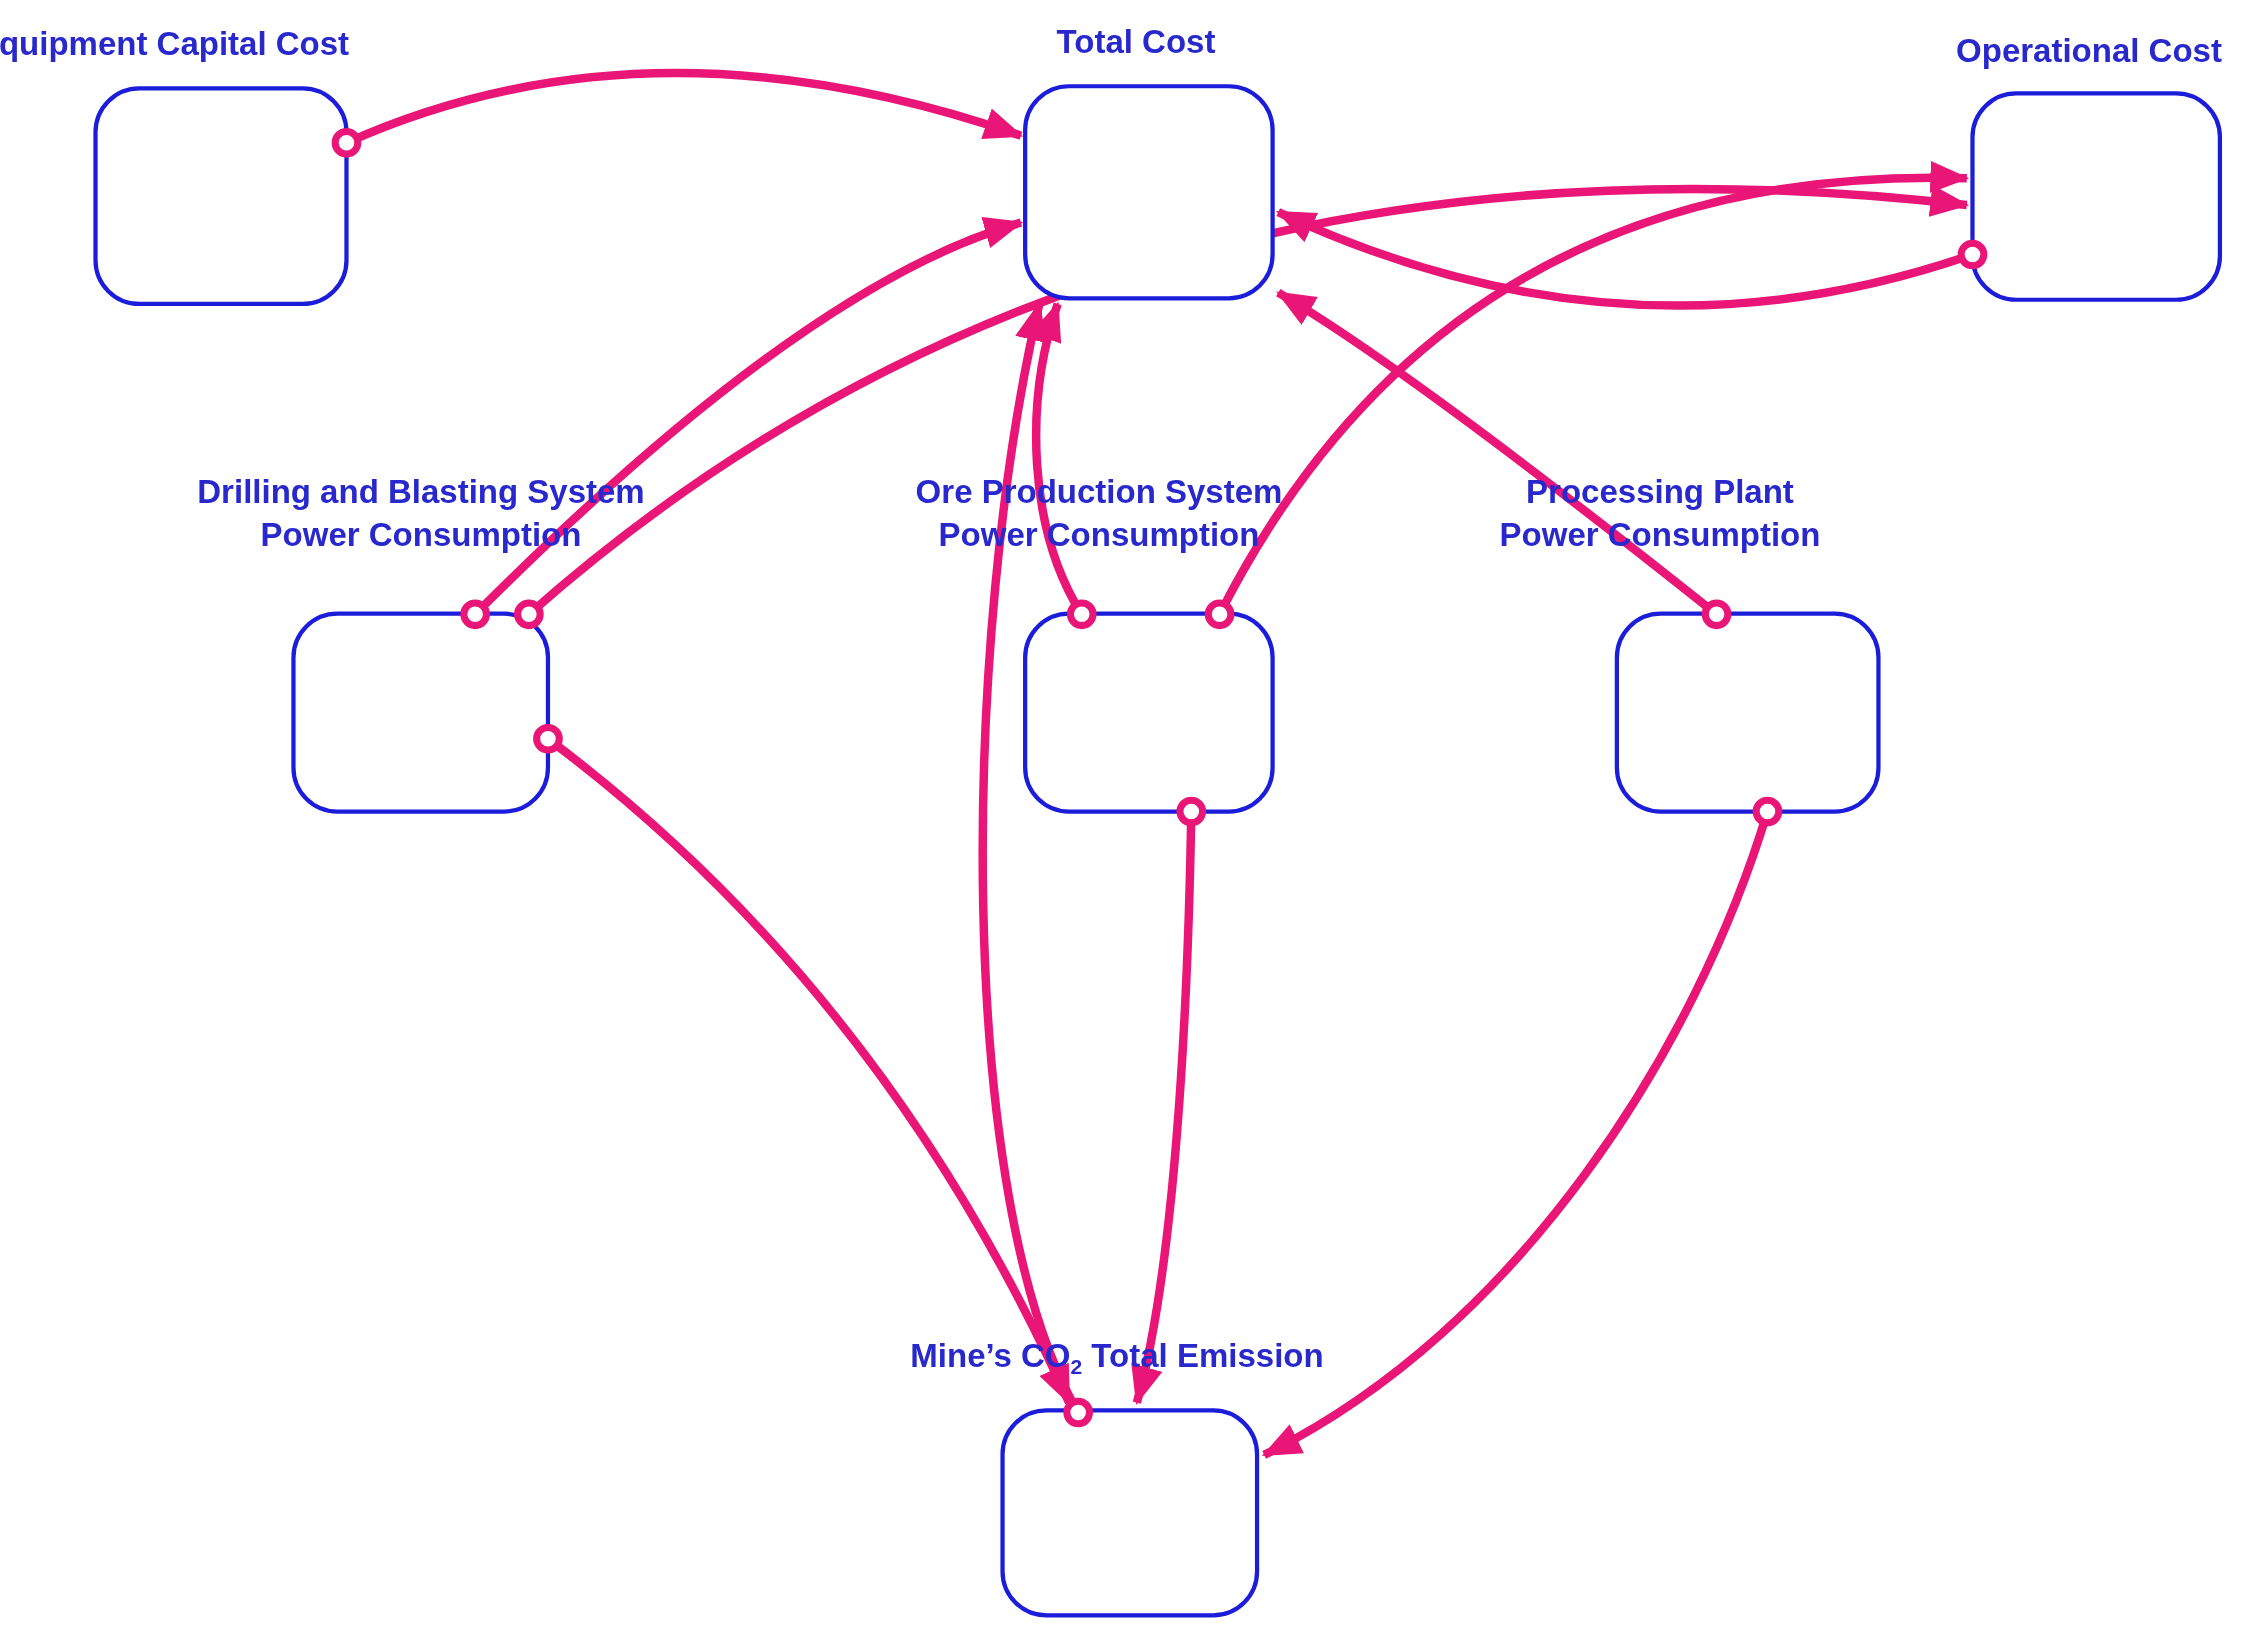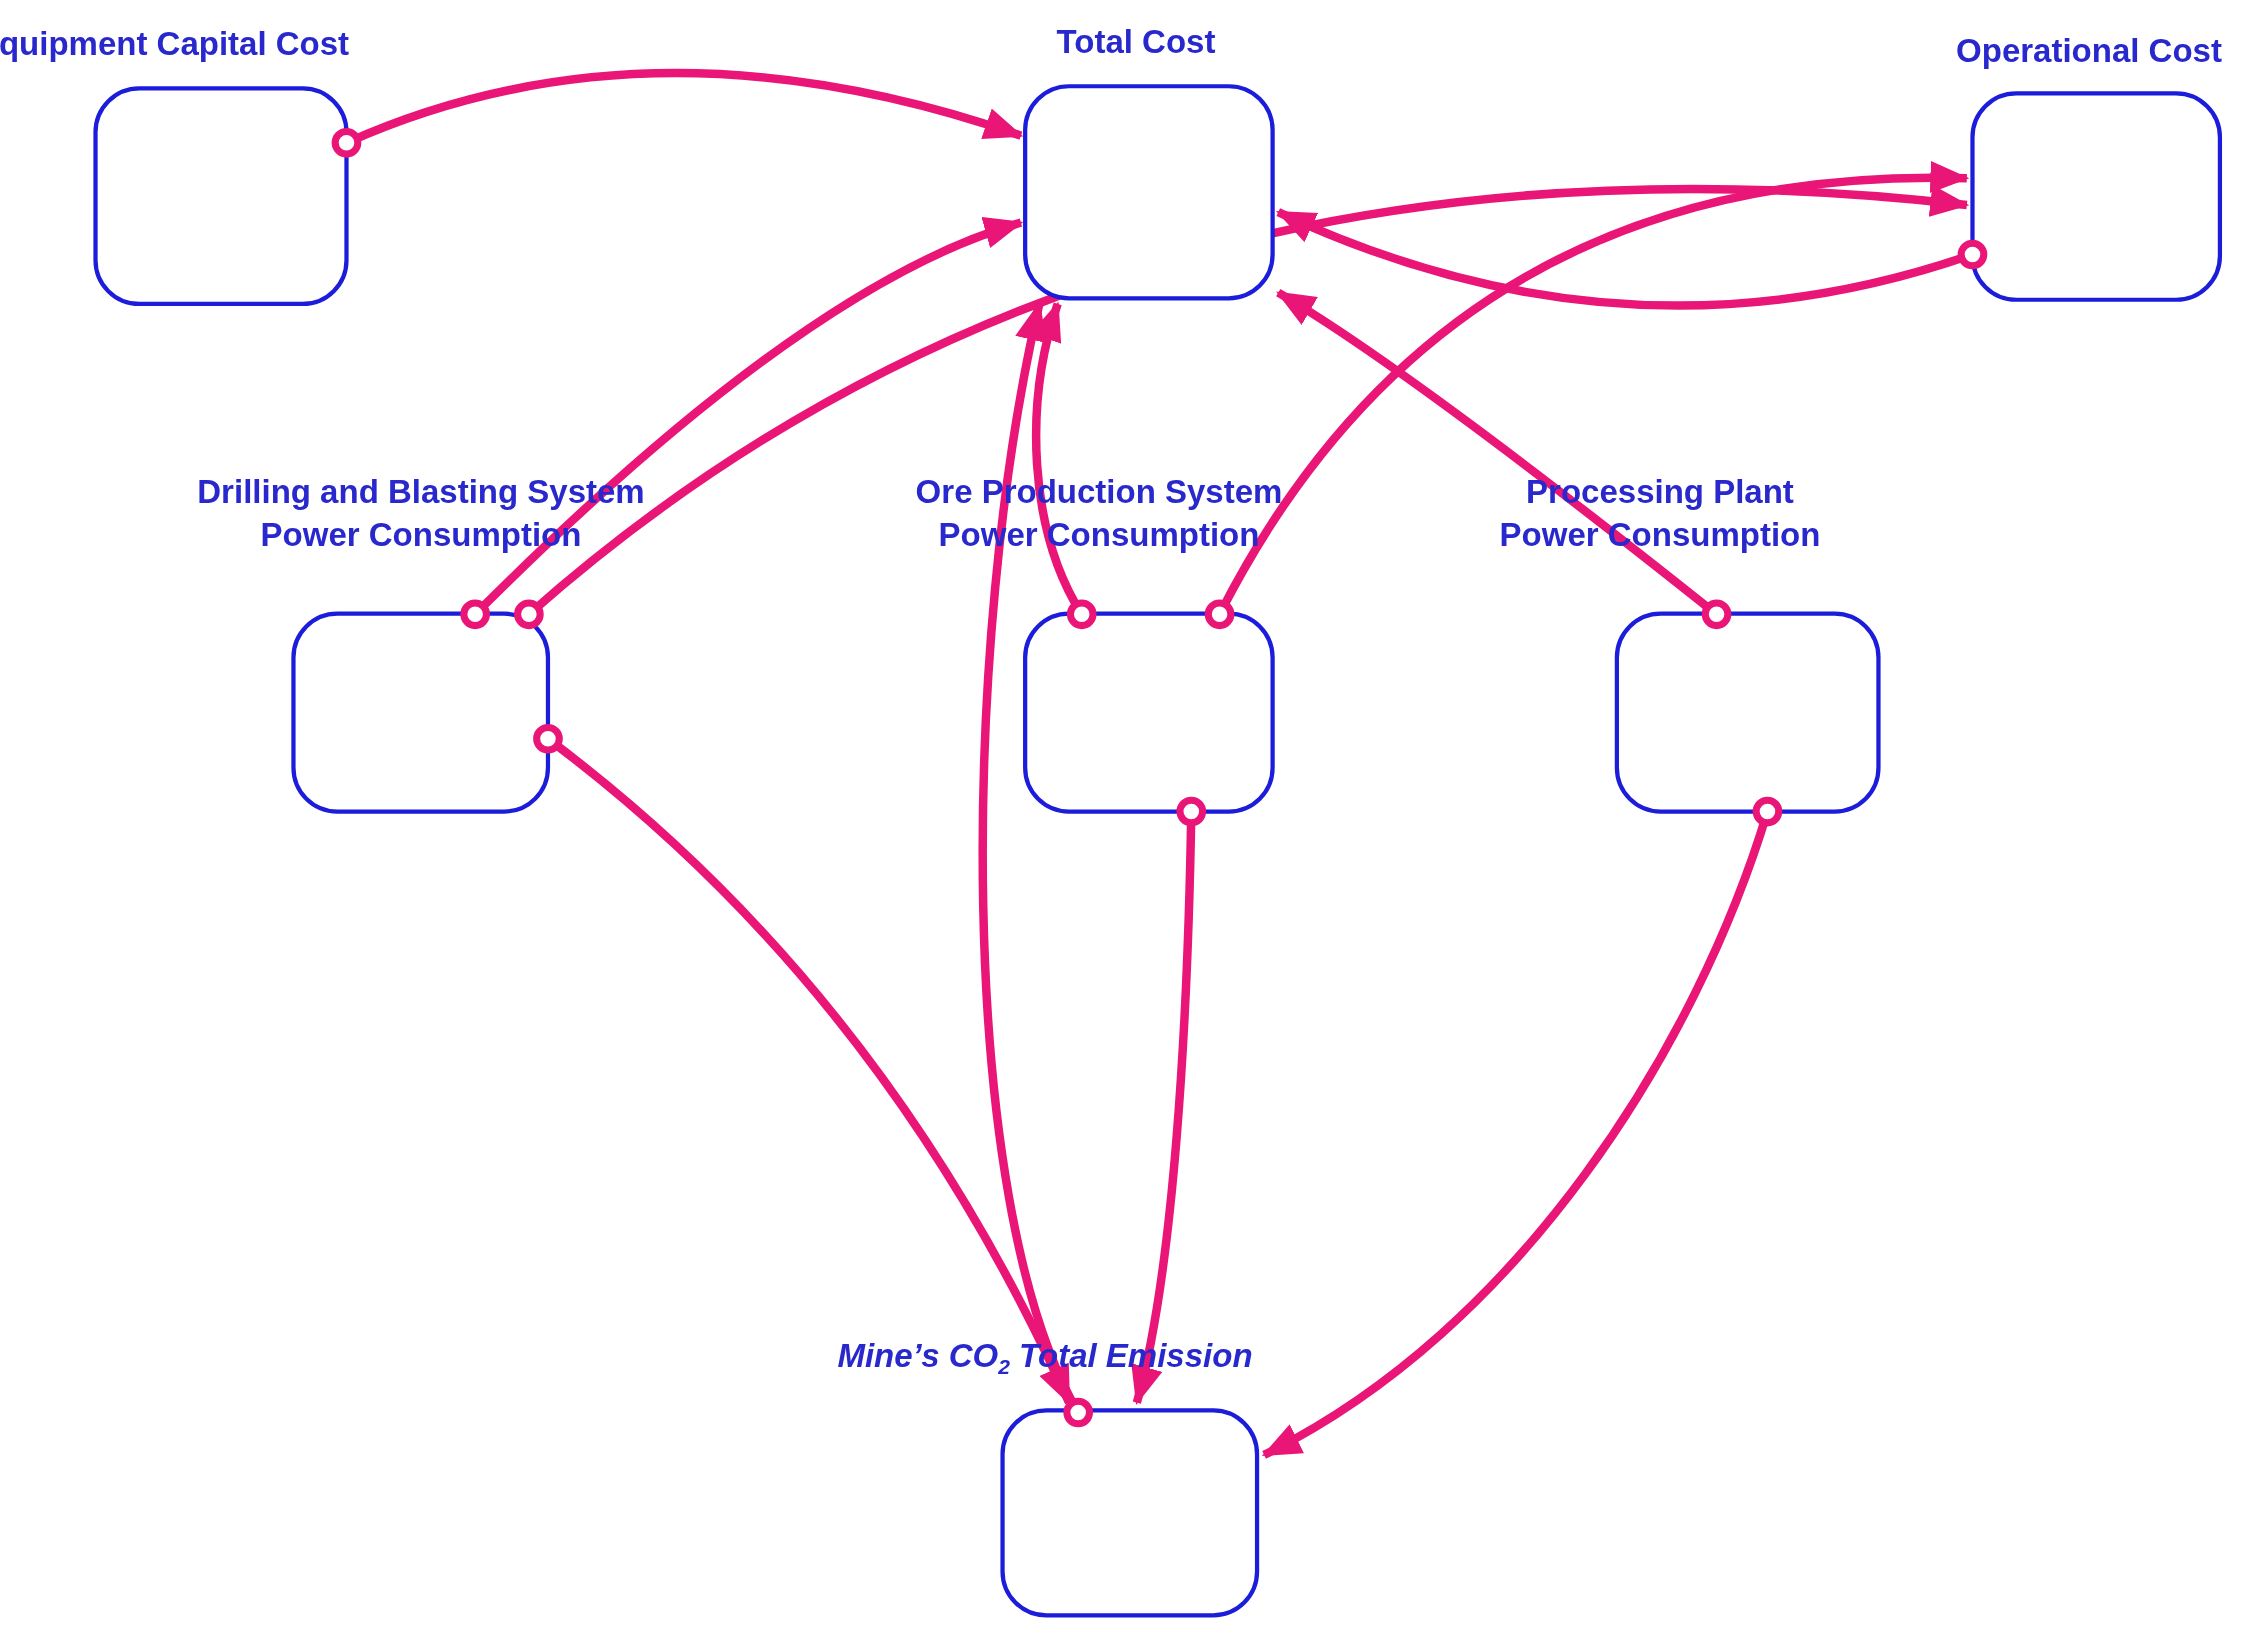--- a/index.html
+++ b/index.html
@@ -107,18 +107,18 @@
   <div class="node-label" style="left:1099px; top:471px;">
     <span>Ore Production System</span><br>
     <span>Power Consumption</span>
   </div>
 
   <div class="node-label" style="left:1660px; top:471px;">
     <span>Processing Plant</span><br>
     <span>Power Consumption</span>
   </div>
 
-  <div class="node-label" style="left:1045px; top:1335px;font-style:italic;">
+  <div class="node-label" style="left:1117px; top:1335px;">
     <span>Mine’s CO</span><sub>2</sub><span> Total Emission</span>
   </div>
 
 </div>
 
 
 </body></html>

